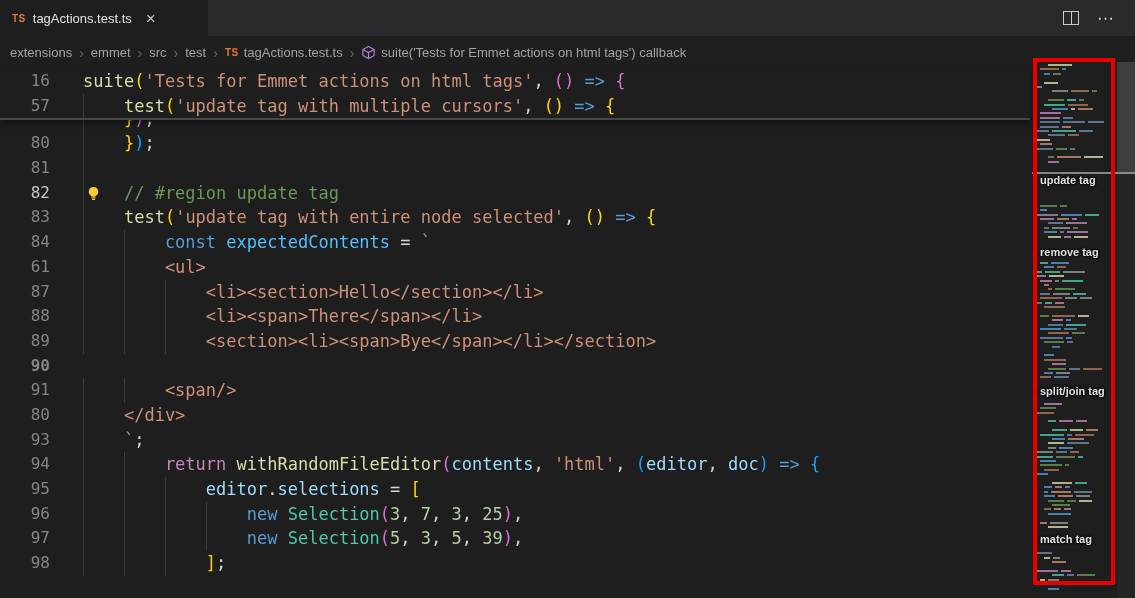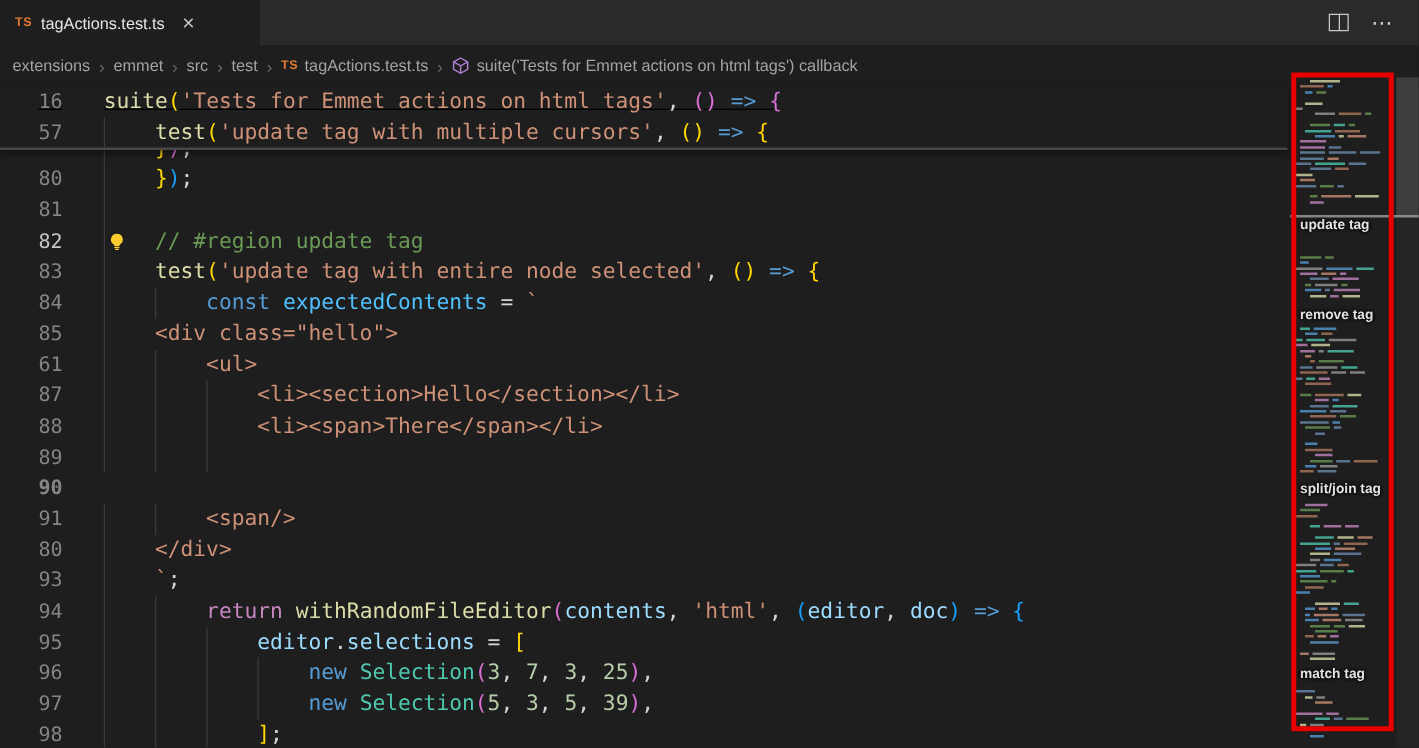--- a/index.html
+++ b/index.html
@@ -95,21 +95,21 @@
       <svg class="cube-icon" viewBox="0 0 16 16" fill="none" stroke="#b180d7" stroke-width="1.2">
         <path d="M8 1.5 14 4.8v6.4L8 14.5 2 11.2V4.8z"></path>
         <path d="M2 4.8l6 3.3 6-3.3M8 8.1v6.4"></path>
       </svg>
       <span>suite('Tests for Emmet actions on html tags') callback</span>
     </span>
   </div>
 
 <div class="editor">
   <div class="sticky">
-      <div class="row" style="position: relative; text-decoration: underline;">
+      <div class="row" style="position: relative;">
         <span class="ln">16</span>
         <span class="pad"></span>
         <span class="content"><span style="color: rgb(220, 220, 170);">suite</span><span style="color: rgb(255, 214, 2);">(</span><span style="color: rgb(206, 145, 120);">'Tests for Emmet actions on html tags'</span><span style="color: rgb(212, 212, 212);">, </span><span style="color: rgb(218, 112, 214);">()</span><span style="color: rgb(212, 212, 212);"> </span><span style="color: rgb(86, 156, 214);">=&gt;</span><span style="color: rgb(212, 212, 212);"> </span><span style="color: rgb(218, 112, 214);">{</span></span>
       </div>
       <div class="row" style="position: relative;">
         <span class="ln">57</span>
         <span class="pad"></span>
         <span class="content"><span class="ind g"></span><span style="color: rgb(220, 220, 170);">test</span><span style="color: rgb(255, 214, 2);">(</span><span style="color: rgb(206, 145, 120);">'update tag with multiple cursors'</span><span style="color: rgb(212, 212, 212);">, </span><span style="color: rgb(255, 214, 2);">()</span><span style="color: rgb(212, 212, 212);"> </span><span style="color: rgb(86, 156, 214);">=&gt;</span><span style="color: rgb(212, 212, 212);"> </span><span style="color: rgb(255, 214, 2);">{</span></span>
       </div>
     </div>
@@ -145,43 +145,38 @@
         <span class="ln">83</span>
         <span class="pad"></span>
         <span class="content"><span class="ind g"></span><span style="color: rgb(220, 220, 170);">test</span><span style="color: rgb(255, 214, 2);">(</span><span style="color: rgb(206, 145, 120);">'update tag with entire node selected'</span><span style="color: rgb(212, 212, 212);">, </span><span style="color: rgb(255, 214, 2);">()</span><span style="color: rgb(212, 212, 212);"> </span><span style="color: rgb(86, 156, 214);">=&gt;</span><span style="color: rgb(212, 212, 212);"> </span><span style="color: rgb(255, 214, 2);">{</span></span>
       </div>
       <div class="row" style="position: relative;">
         <span class="ln">84</span>
         <span class="pad"></span>
         <span class="content"><span class="ind g"></span><span class="ind g"></span><span style="color: rgb(86, 156, 214);">const</span><span style="color: rgb(212, 212, 212);"> </span><span style="color: rgb(79, 193, 255);">expectedContents</span><span style="color: rgb(212, 212, 212);"> = </span><span style="color: rgb(206, 145, 120);">`</span></span>
       </div>
       <div class="row" style="position: relative;">
-        <span class="ln">85</span>
-        <span class="pad"></span>
-        <span class="content"><span class="ind g"></span><span style="color: rgb(206, 145, 120);">&lt;div class="hello"&gt;</span></span>
-      </div>
-      <div class="row" style="position: relative;">
         <span class="ln">61</span>
         <span class="pad"></span>
         <span class="content"><span class="ind g"></span><span class="ind g"></span><span style="color: rgb(206, 145, 120);">&lt;ul&gt;</span></span>
       </div>
       <div class="row" style="position: relative;">
         <span class="ln">87</span>
         <span class="pad"></span>
         <span class="content"><span class="ind g"></span><span class="ind g"></span><span class="ind g"></span><span style="color: rgb(206, 145, 120);">&lt;li&gt;&lt;section&gt;Hello&lt;/section&gt;&lt;/li&gt;</span></span>
       </div>
       <div class="row" style="position: relative;">
         <span class="ln">88</span>
         <span class="pad"></span>
         <span class="content"><span class="ind g"></span><span class="ind g"></span><span class="ind g"></span><span style="color: rgb(206, 145, 120);">&lt;li&gt;&lt;span&gt;There&lt;/span&gt;&lt;/li&gt;</span></span>
       </div>
       <div class="row" style="position: relative;">
         <span class="ln">89</span>
         <span class="pad"></span>
-        <span class="content"><span class="ind g"></span><span class="ind g"></span><span class="ind g"></span></span>
+        <span class="content"><span class="ind g"></span><span class="ind g"></span><span class="ind g"></span><span style="color: rgb(206, 145, 120);">&lt;section&gt;&lt;li&gt;&lt;span&gt;Bye&lt;/span&gt;&lt;/li&gt;&lt;/section&gt;</span></span>
       </div>
       <div class="row" style="position: relative; font-weight: bold;">
         <span class="ln">90</span>
         <span class="pad"></span>
       </div>
       <div class="row" style="position: relative;">
         <span class="ln">91</span>
         <span class="pad"></span>
         <span class="content"><span class="ind g"></span><span class="ind g"></span><span style="color: rgb(206, 145, 120);">&lt;span/&gt;</span></span>
       </div>

